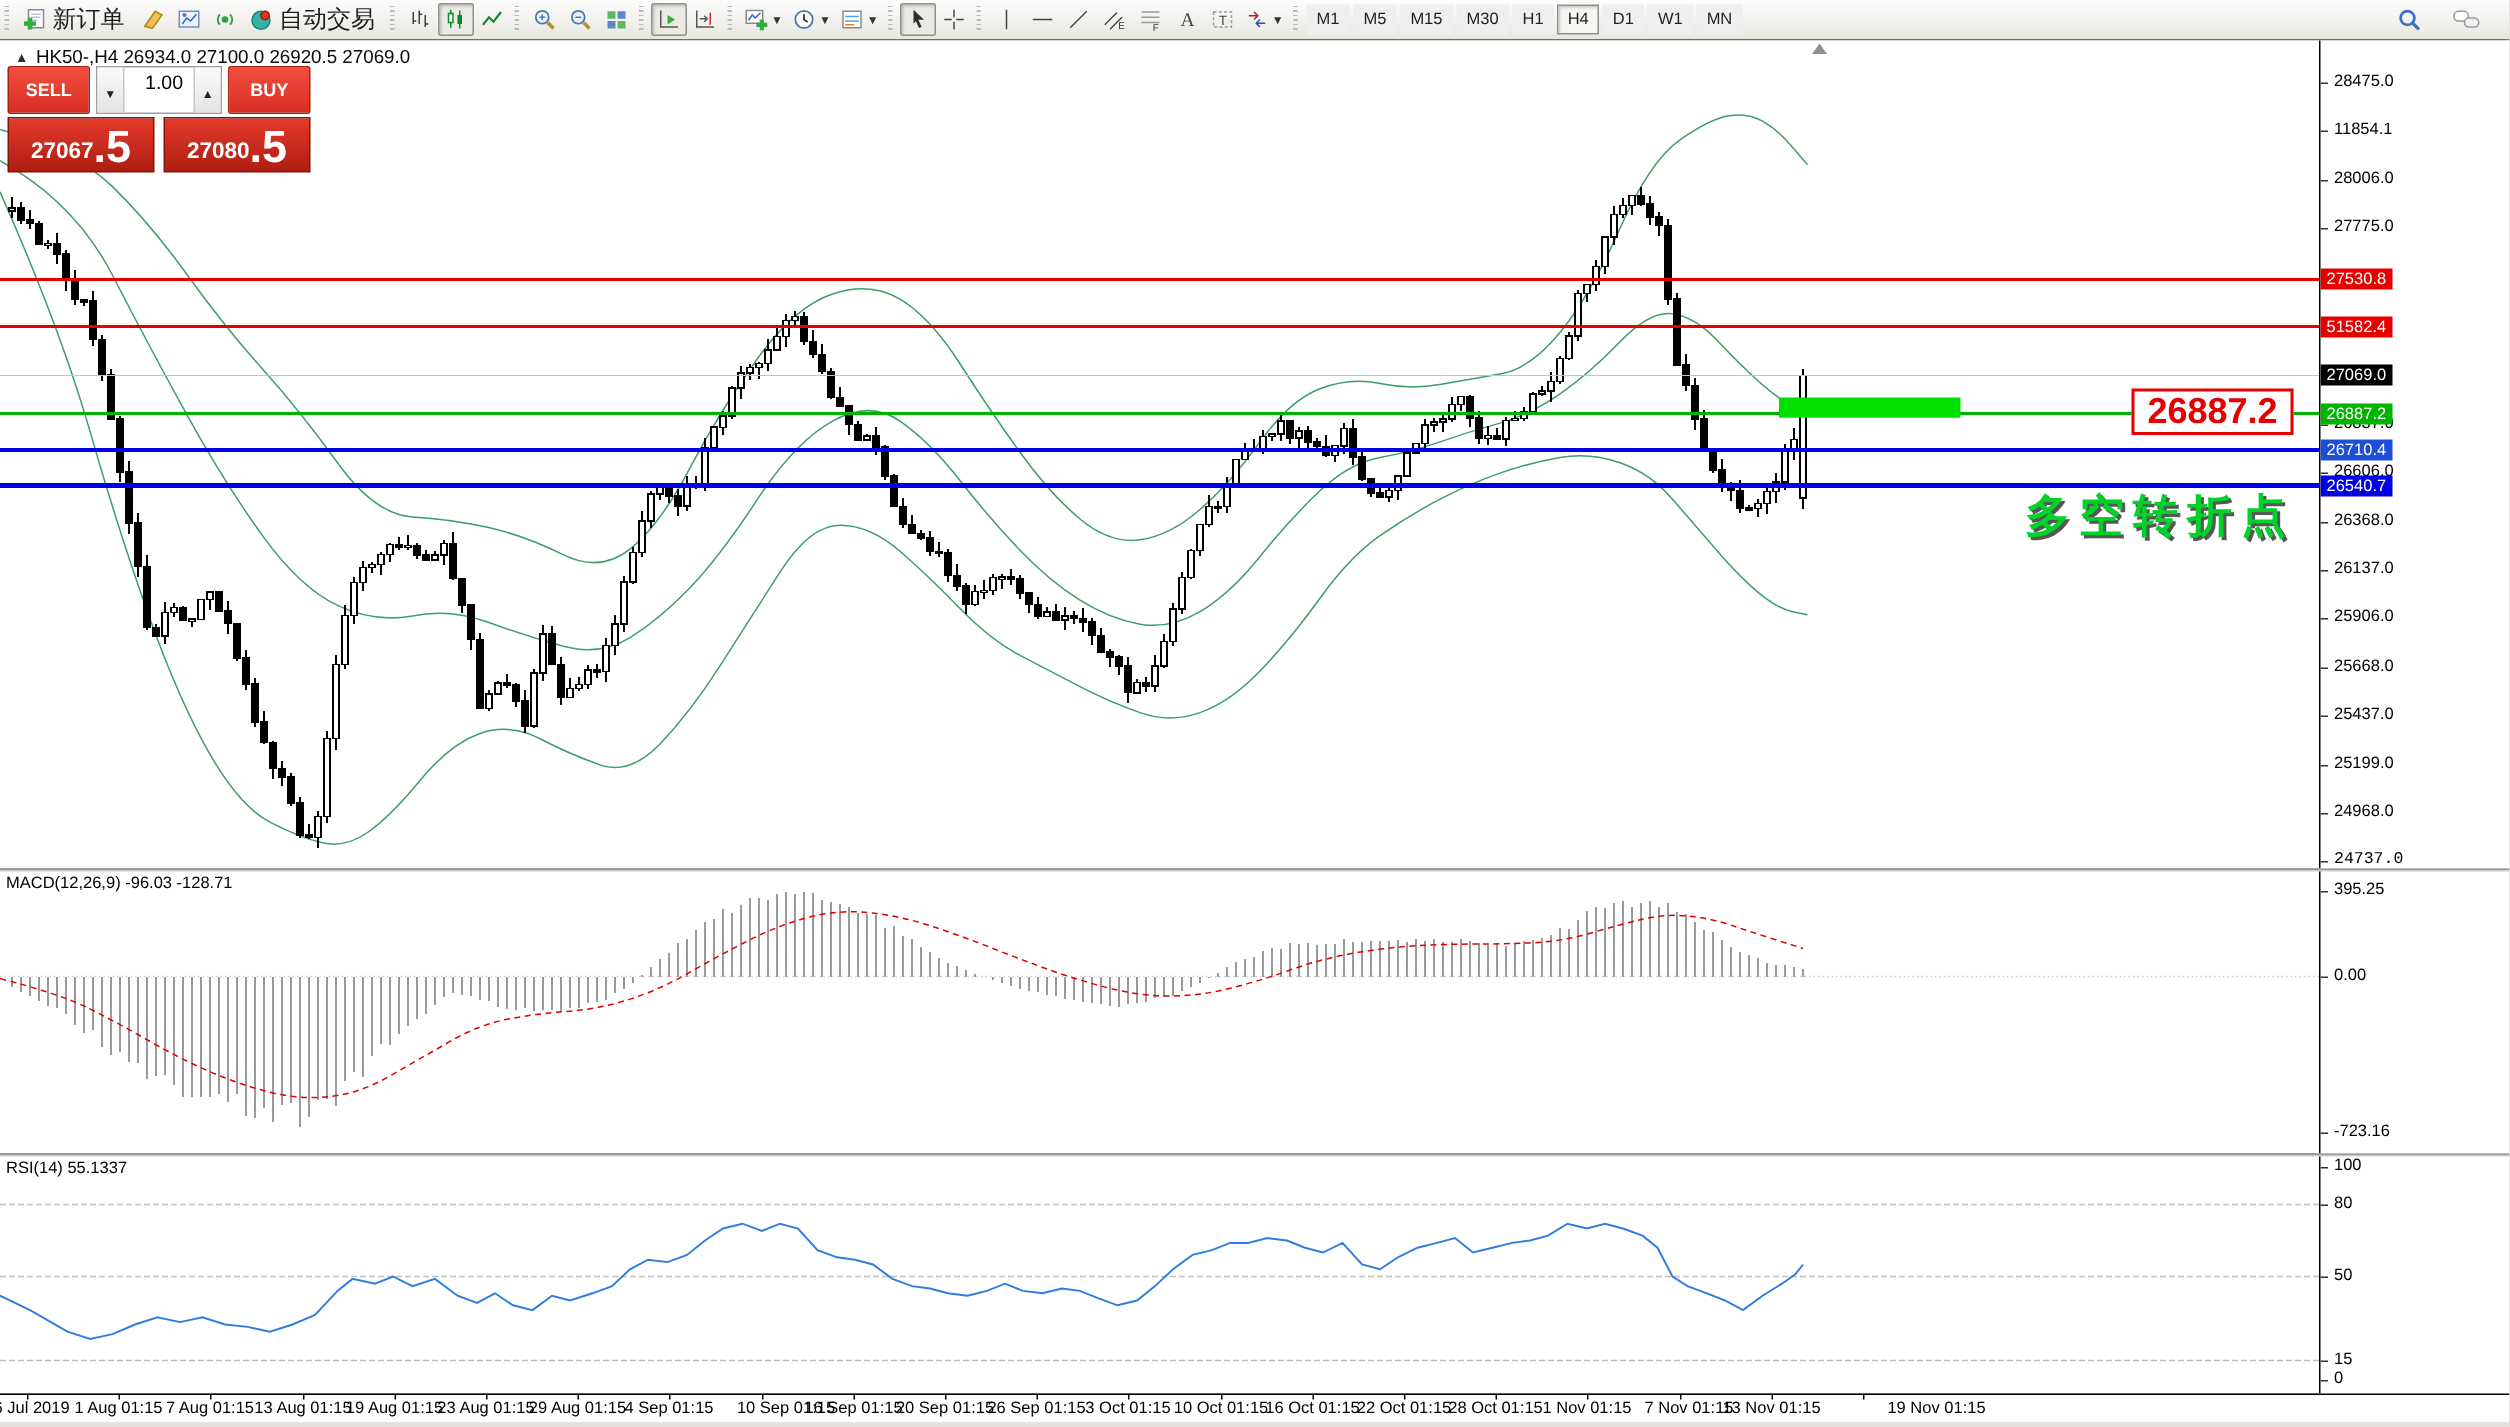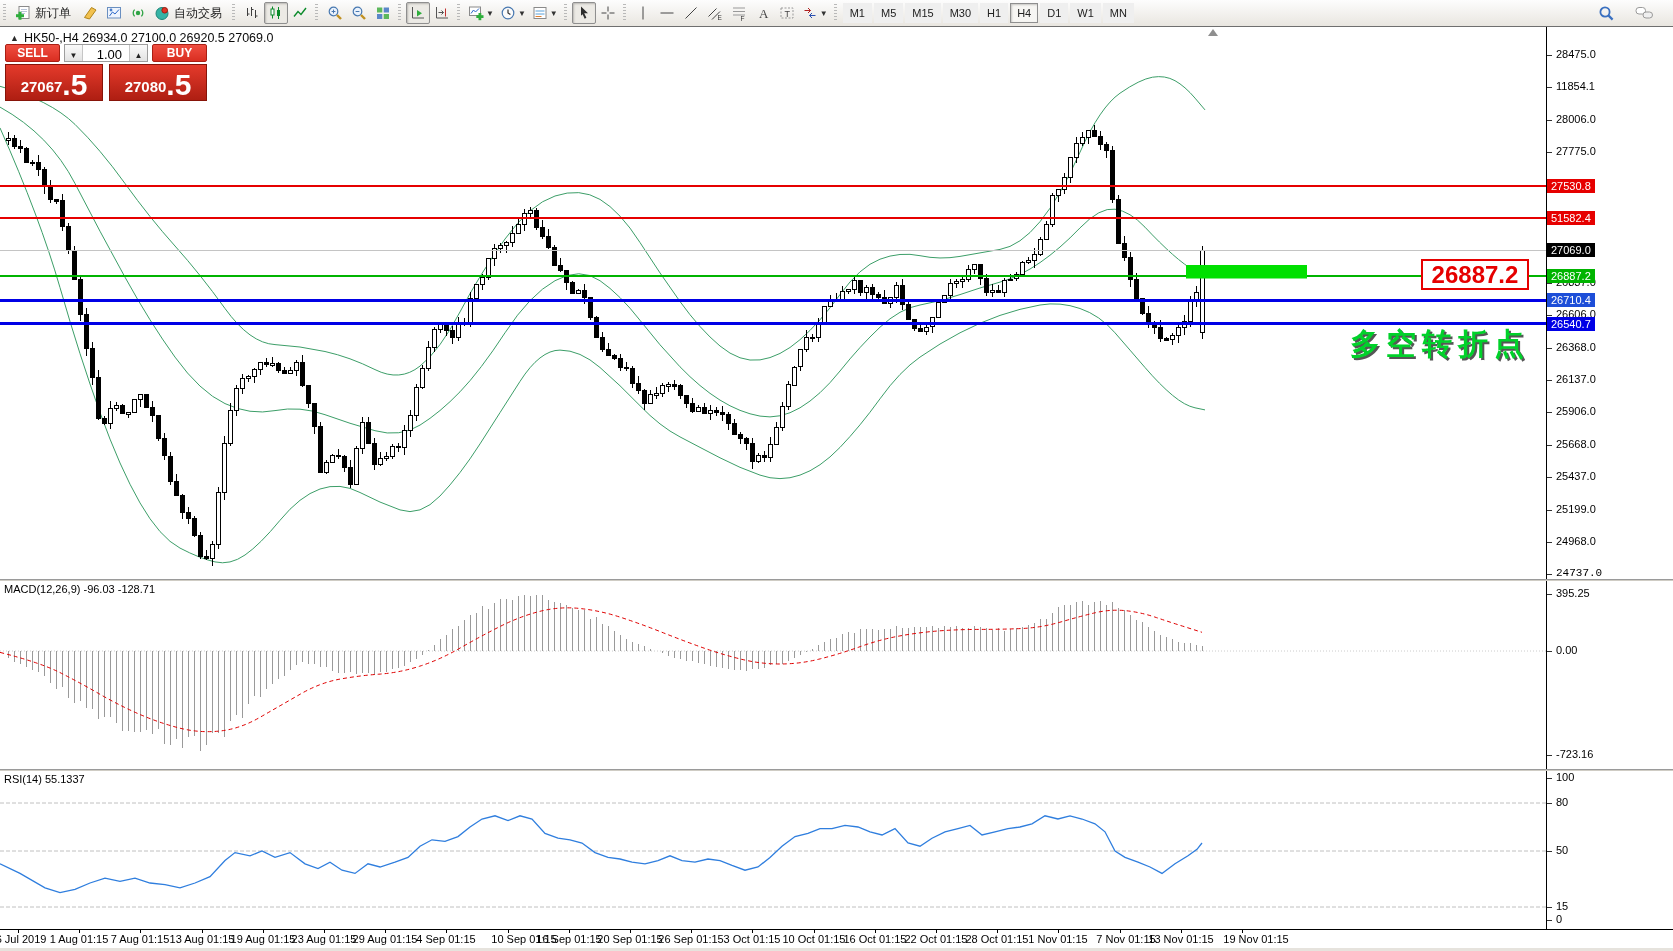--- a/index.html
+++ b/index.html
@@ -6,21 +6,21 @@
   .app{position:relative;width:1673px;height:951px;background:#f0eeea;overflow:hidden;
        font-family:"Liberation Sans","DejaVu Sans",sans-serif;-webkit-font-smoothing:antialiased;}
   
   .toolbar{position:absolute;left:0;top:0;width:1673px;height:26px;display:flex;align-items:center;
            background:linear-gradient(#fdfdfd,#e9e6e0);border-bottom:1px solid #6f6f6f;}
   .tb-group{display:flex;align-items:center;height:26px;}
   .grip{width:3px;height:18px;margin:0 5px 0 3px;
         background:repeating-linear-gradient(180deg,#b9b9b9 0 1px,transparent 1px 3px);}
   .tb-btn{height:22px;min-width:24px;display:flex;align-items:center;justify-content:center;
           border:1px solid transparent;border-radius:2px;background:transparent;padding:0 2px;cursor:default;}
-  .tb-btn.labeled{padding:0 6px 0 3px;gap:4px;font-size:12px;color:#1d1d1d;white-space:nowrap;}
+  .tb-btn.labeled{padding:0 6px 0 3px;gap:4px;font-size:16px;color:#1d1d1d;white-space:nowrap;}
   .tb-btn.pressed{background:#eceae5;border-color:#8f8f8f;box-shadow:inset 1px 1px 2px rgba(0,0,0,.22);}
   .tb-btn svg{display:block;}
   .caret{font-size:8px;color:#333;margin-left:2px;}
   .tf-btn{min-width:27px;height:20px;display:flex;align-items:center;justify-content:center;
           font-size:11px;color:#222;border:1px solid transparent;margin:0 1px;}
   .tf-btn.pressed{background:#f7f6f3;border-color:#8f8f8f;box-shadow:inset 1px 1px 2px rgba(0,0,0,.2);}
   .tb-right{margin-left:auto;display:flex;align-items:center;gap:14px;margin-right:16px;}
   
   .pane{position:absolute;left:0;width:1546px;background:#fff;border-bottom:1px solid #000;}
   #main-pane{top:27px;height:552px;}
@@ -44,21 +44,21 @@
   .chart-header{position:absolute;left:10px;top:4px;font-size:12.5px;color:#0a0a0a;display:flex;align-items:center;gap:5px;}
   .hdr-marker{font-size:9px;color:#2b2b2b;}
   .shift-marker{position:absolute;left:1208px;top:2px;width:0;height:0;
                 border-left:5px solid transparent;border-right:5px solid transparent;border-bottom:7px solid #8f8f8f;}
   .price-callout{position:absolute;left:1421px;top:232px;width:104px;height:27px;line-height:27px;text-align:center;
                  background:#fff;border:2px solid #e60000;color:#e60000;font-size:24px;font-weight:bold;}
   .cn-note{position:absolute;left:1350px;top:297px;font-size:30px;font-weight:bold;letter-spacing:6px;
            color:#00d22a;text-shadow:2px 2px 0 #565656;}
   
   .trade-panel{position:absolute;left:5px;top:17px;width:202px;}
-  .tp-row{display:flex;height:18px;gap:4px;}
+  .tp-row{display:flex;height:32px;gap:4px;}
   .tp-btn{width:55px;font-size:12px;font-weight:bold;color:#fff;border:1px solid #a91f14;border-radius:2px;
           background:linear-gradient(#f04e41,#d92e21);cursor:default;}
   .tp-spinner{flex:1;display:flex;border:1px solid #9d9d9d;background:#fff;}
   .sp-btn{width:18px;border:none;background:linear-gradient(#fbfbfb,#e3e3e3);padding:0;cursor:default;}
   .sp-btn.left{border-right:1px solid #c6c6c6;}
   .sp-btn.right{border-left:1px solid #c6c6c6;}
   .sp-arrow{font-size:8px;color:#222;}
   .sp-val{flex:1;font-size:13px;color:#000;text-align:right;padding-right:7px;line-height:20px;}
   .tp-row2{display:flex;gap:6px;margin-top:2px;height:37px;}
   .tp-price{flex:1;display:flex;align-items:flex-end;justify-content:center;color:#fff;cursor:default;
@@ -1127,16 +1127,16 @@
       <div class="tlabel" style="left: 936px;">22 Oct 01:15</div>
       <div class="ttick" style="left: 997px;"></div>
       <div class="tlabel" style="left: 997px;">28 Oct 01:15</div>
       <div class="ttick" style="left: 1058px;"></div>
       <div class="tlabel" style="left: 1058px;">1 Nov 01:15</div>
       <div class="ttick" style="left: 1120px;"></div>
       <div class="tlabel" style="left: 1126px;">7 Nov 01:15</div>
       <div class="ttick" style="left: 1181px;"></div>
       <div class="tlabel" style="left: 1181px;">13 Nov 01:15</div>
       <div class="ttick" style="left: 1242px;"></div>
-      <div class="tlabel" style="left: 1256px;">19 Nov 01:15</div>
+      <div class="tlabel" style="left: 1291px;">19 Nov 01:15</div>
     </div>
   <div class="bottom-strip"></div>
 </div>
 
 </body></html>

